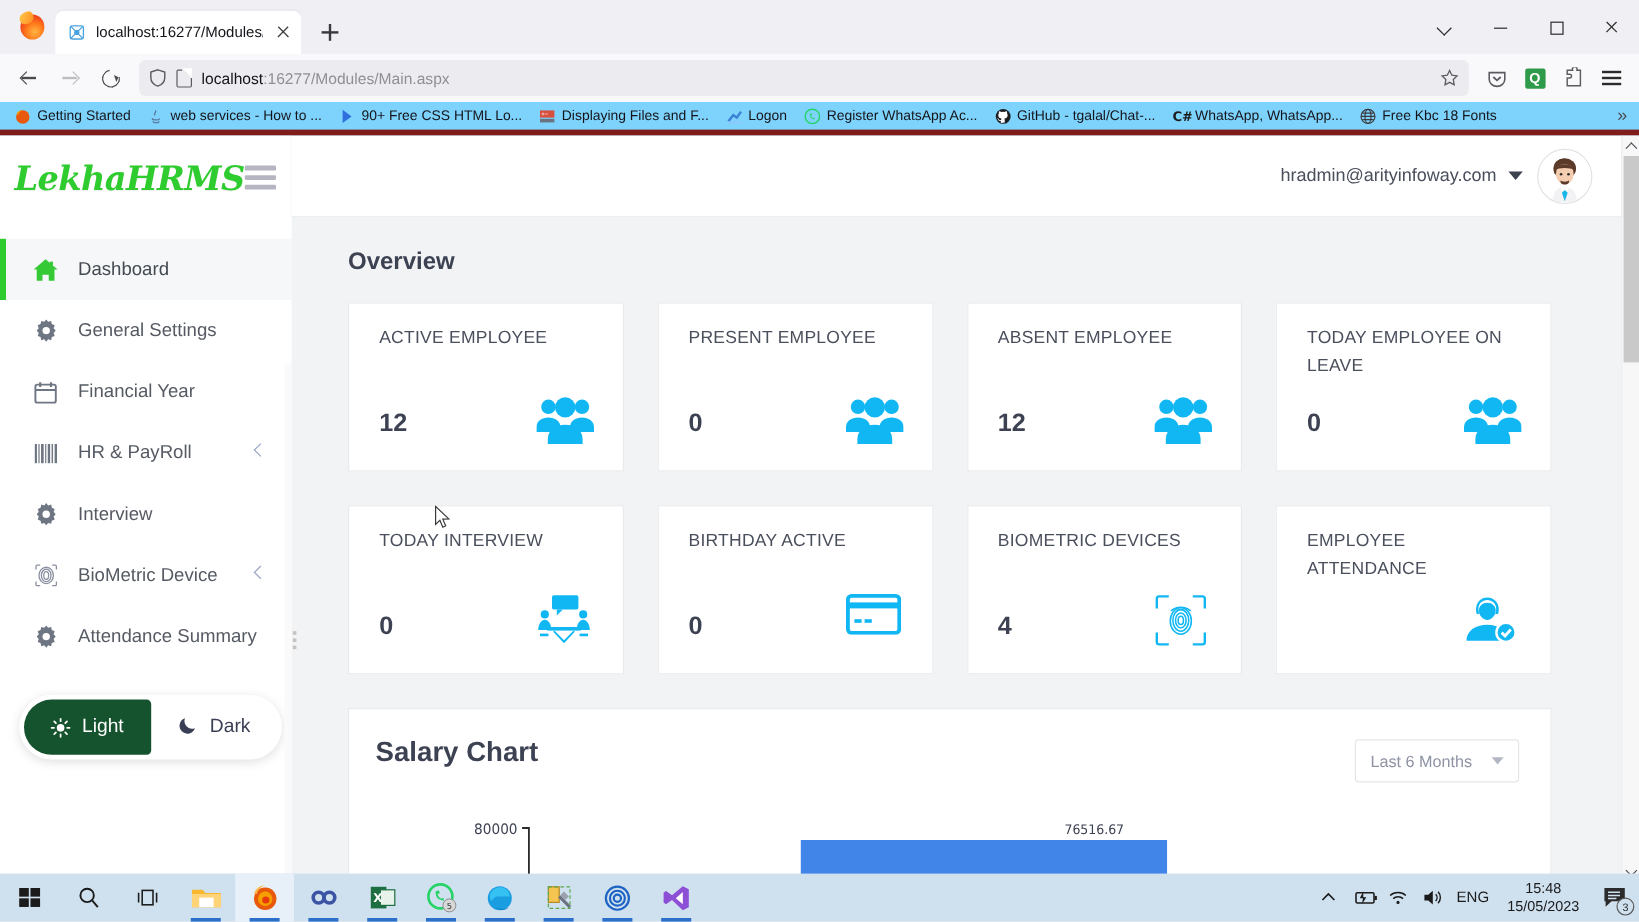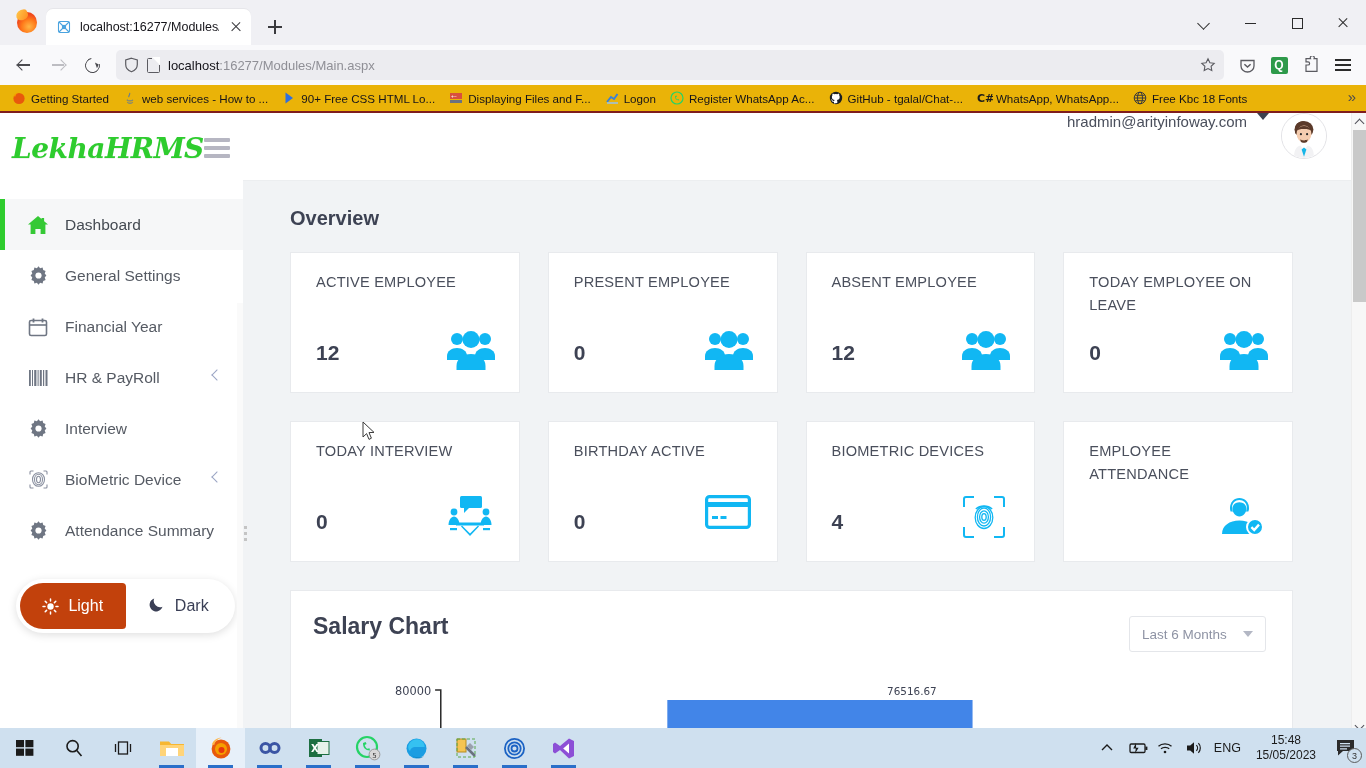--- a/index.html
+++ b/index.html
@@ -65,21 +65,21 @@
   .url { font-size:13px; color:#15141a; flex:1 1 auto; white-space:nowrap; }
   .url .dim { color:#8f8f96; }
   .star { width:16px;height:16px;flex:0 0 auto; }
 
   .tbicon { width:30px; height:30px; display:flex; align-items:center; justify-content:center; }
   .qbox { width:17px;height:17px;background:#2e9a4a;color:#fff;font-size:12px;font-weight:bold;display:flex;align-items:center;justify-content:center;border-radius:2px;}
   .ham3 { width:16px; height:12px; position:relative; }
   .ham3 i { position:absolute; left:0; width:16px; height:1.6px; background:#2b2b2b; display:block;}
   .ham3 i:nth-child(1){top:0;} .ham3 i:nth-child(2){top:5.2px;} .ham3 i:nth-child(3){top:10.4px;}
 
-  .bookmarks { height:28px; background:#eab308; display:flex; align-items:center; padding:0 6px; gap:2px; border-bottom:2px solid #7f1d1d; position:relative;}
+  .bookmarks { height:28px; background:#7dd3fc; display:flex; align-items:center; padding:0 6px; gap:2px; border-bottom:5px solid #7f1d1d; position:relative;}
   .bm { display:flex; align-items:center; gap:5px; padding:3px 6px; border-radius:4px; white-space:nowrap; }
   .bm-ico { width:14px;height:14px;flex:0 0 auto; display:block; }
   .bm-lbl { font-size:11.6px; color:#15141a; }
   .bm-more { position:absolute; right:6px; top:3px; font-size:15px; color:#4a4a4f; padding:0 4px;}
 
   
   .viewport { position:relative; width:1366px; height:622px; background:#f1f3f5; overflow:hidden; }
 
   
   .sidebar { position:absolute; left:0; top:0; width:243px; height:622px; background:#ffffff; }
@@ -102,31 +102,31 @@
   .navitem .nav-ico { width:22px; height:22px; flex:0 0 auto; display:flex; align-items:center; justify-content:center;}
   .navitem .caret { position:absolute; right:22px; top:19px; width:8px; height:8px;
      border-left:1.6px solid #9aa4c4; border-bottom:1.6px solid #9aa4c4; transform:rotate(45deg); }
 
   .theme-toggle {
     position:absolute; left:16px; top:466px; width:219px; height:54px;
     background:#ffffff; border-radius:28px; box-shadow:0 2px 9px rgba(0,0,0,.13);
     display:flex; align-items:center; padding:4px; overflow:hidden;
   }
   .tt-seg { flex:1 1 50%; height:46px; border-radius:24px; display:flex; align-items:center; justify-content:center; gap:9px; font-size:16px; }
-  .tt-light { background:#c2410c; color:#fff; border-radius:24px 4px 4px 24px;}
+  .tt-light { background:#14532d; color:#fff; border-radius:24px 4px 4px 24px;}
   .tt-dark { color:#3a3f55; }
   .sun { width:17px;height:17px;position:relative; }
 
   .side-scroll { position:absolute; left:237px; top:190px; width:6px; height:432px; background:#fafafa; }
   .resize-dots { position:absolute; left:244px; top:413px; width:5px; height:16px; }
   .resize-dots i { display:block; width:3px;height:3px;background:#c4c4c4;margin-bottom:3px;}
 
   
   .main { position:absolute; left:243px; top:0; width:1108px; height:622px; overflow:hidden; }
-  .topbar { height:68px; background:#ffffff; display:flex; align-items:flex-start; justify-content:flex-end; padding-right:24px; gap:12px; border-bottom:1px solid #eceef0;}
+  .topbar { height:68px; background:#ffffff; display:flex; align-items:center; justify-content:flex-end; padding-right:24px; gap:12px; border-bottom:1px solid #eceef0;}
   .user-email { font-size:15px; color:#4a4f5c; }
   .user-caret { width:0;height:0;border-left:6px solid transparent;border-right:6px solid transparent;border-top:7px solid #3c4250; margin-left:-2px;}
   .avatar { width:46px;height:46px;border-radius:50%;border:1px solid #e2e2e6; background:#fff; overflow:hidden; flex:0 0 auto;}
 
   .content { padding:26px 58px 0 47px; height:554px; }
   .page-title { font-size:20px; font-weight:bold; color:#3d4253; margin-bottom:22px; }
 
   .cards { display:grid; grid-template-columns:repeat(4,1fr); gap:28px; }
   .card { background:#fff; border:1px solid #e8eaed; height:141px; padding:18px 22px 0 25px; position:relative; }
   .card-label { font-size:14.6px; color:#4a4f5c; letter-spacing:.2px; line-height:23px; }

